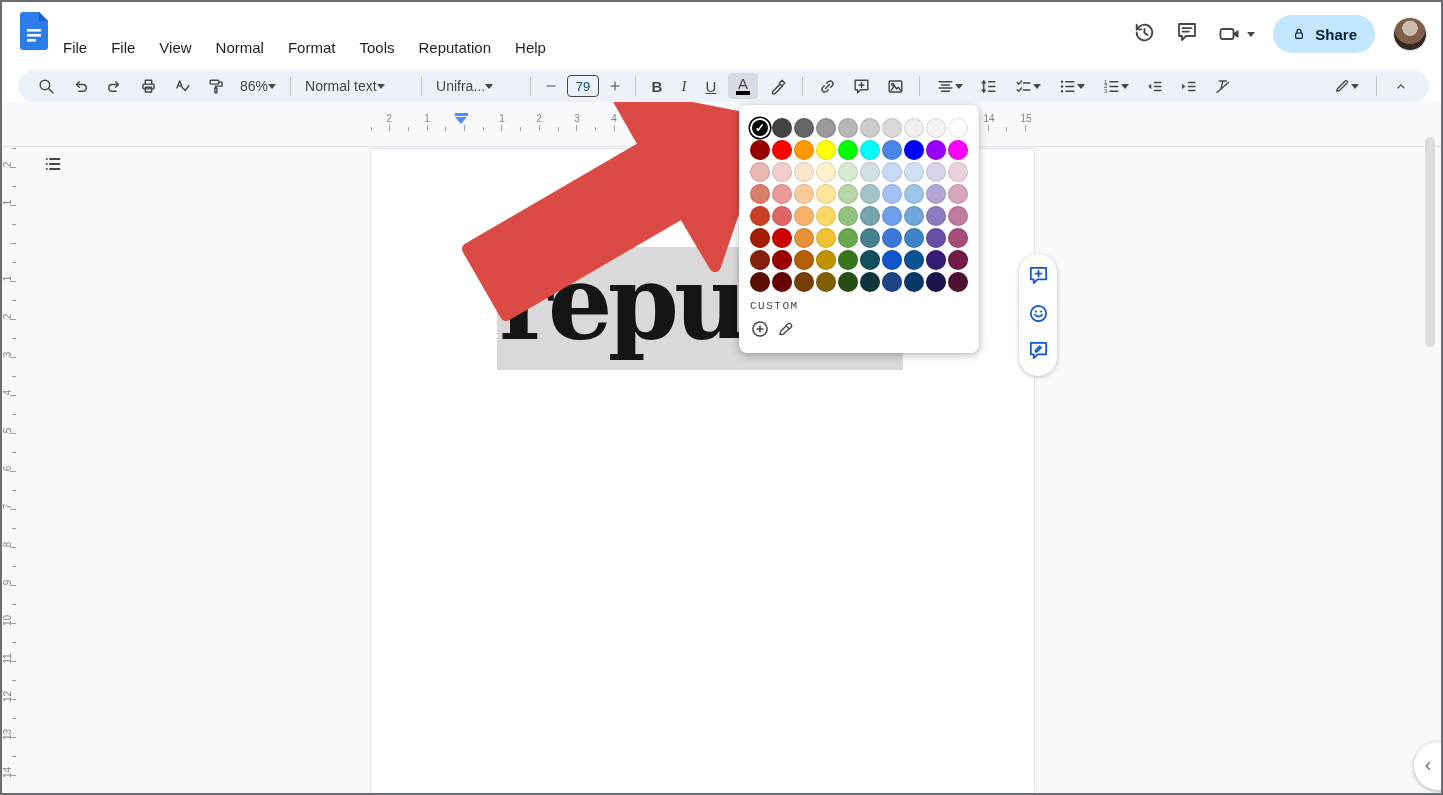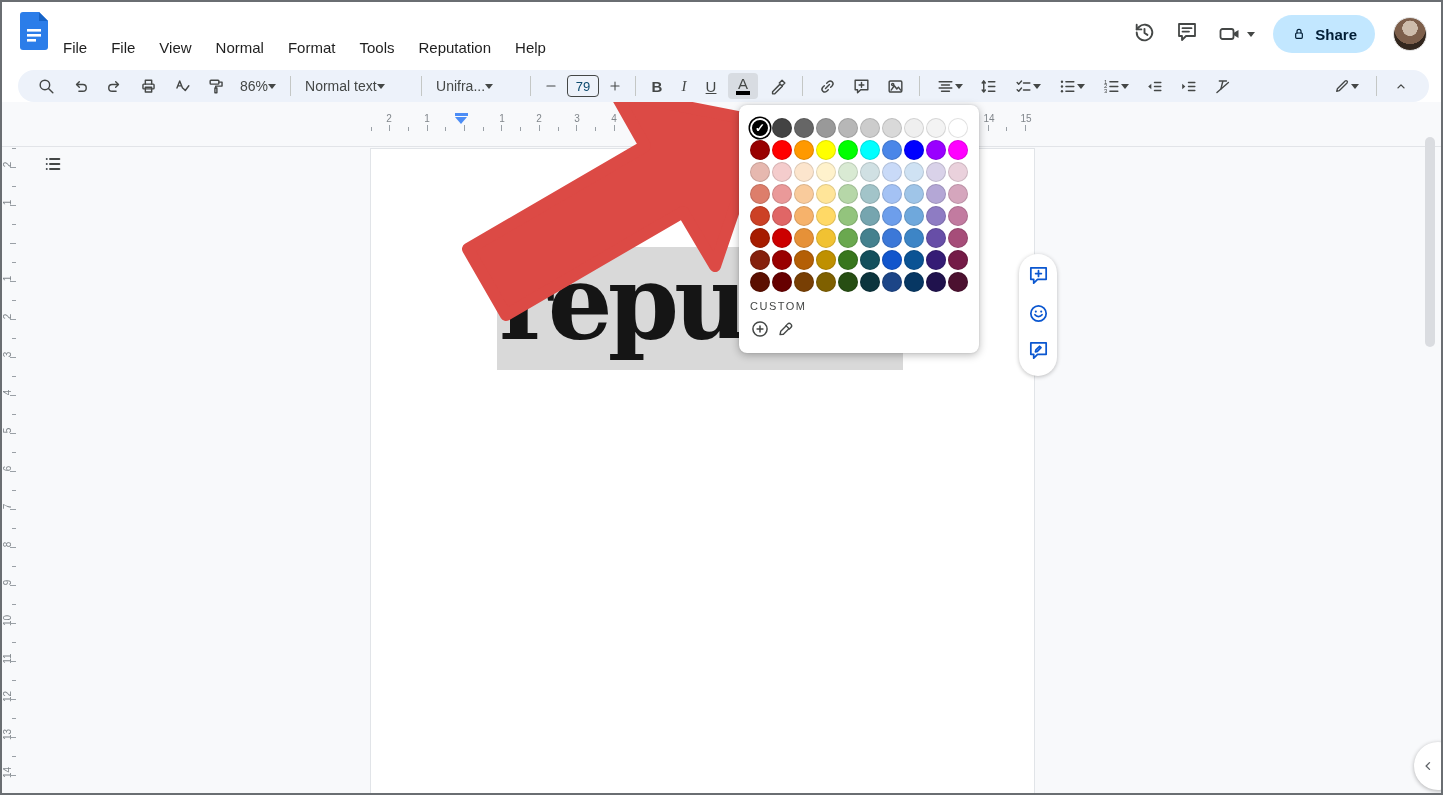--- a/index.html
+++ b/index.html
@@ -63,21 +63,21 @@
   #arrow-svg{position:absolute;left:0;top:0;z-index:5;pointer-events:none;}
 
   
   .picker{position:absolute;left:737px;top:103px;width:240px;height:248px;background:#fff;border-radius:8px;
           box-shadow:0 2px 8px rgba(0,0,0,0.28),0 0 2px rgba(0,0,0,0.12);z-index:20;
           padding:13px 11px 0 11px;box-sizing:border-box;}
   #swatch-grid{display:grid;grid-template-columns:repeat(10,20px);grid-auto-rows:20px;gap:2px;}
   .swatch{width:20px;height:20px;border-radius:50%;box-shadow:inset 0 0 0 1px rgba(0,0,0,0.12);cursor:pointer;}
   .swatch.sel{box-shadow:inset 0 0 0 2px #fff,0 0 0 1.5px #000;display:flex;align-items:center;justify-content:center;
               color:#fff;font-size:12px;font-weight:bold;}
-  .custom-label{margin-top:8px;font-size:11px;letter-spacing:1.5px;color:#444746;}
+  .custom-label{margin-top:8px;font-size:11px;letter-spacing:1.5px;color:#444746;font-family:Liberation Mono, monospace;}
   .picker-actions{margin-top:7px;display:flex;align-items:center;gap:7px;color:#444746;}
 
   
   .side-pill{position:absolute;left:1017px;top:252px;width:38px;height:122px;background:#fff;border-radius:19px;
              box-shadow:0 1px 4px rgba(0,0,0,0.25);z-index:4;display:flex;flex-direction:column;
              align-items:center;justify-content:space-evenly;}
   .scroll-thumb{position:absolute;left:1423px;top:135px;width:10px;height:210px;background:#dadce0;
                 border-radius:5px;z-index:6;}
   .fab{position:absolute;left:1412px;top:740px;width:48px;height:48px;border-radius:50%;background:#fff;
        box-shadow:0 1px 4px rgba(0,0,0,0.3);z-index:9;display:flex;align-items:center;padding-left:5px;

